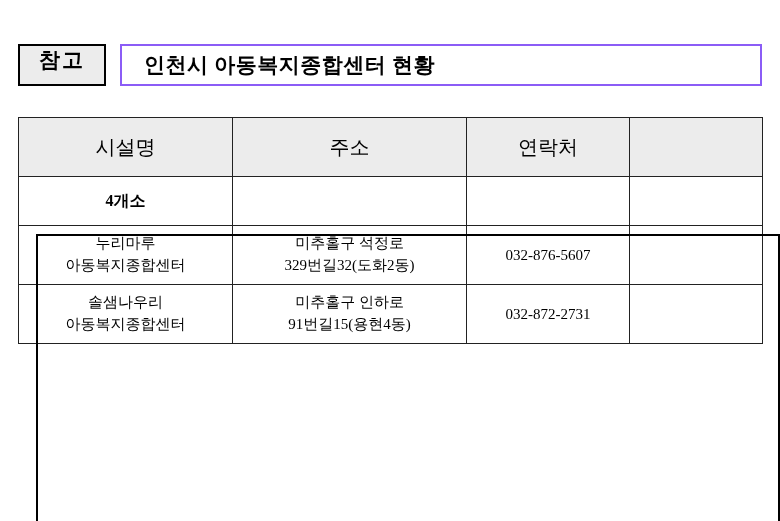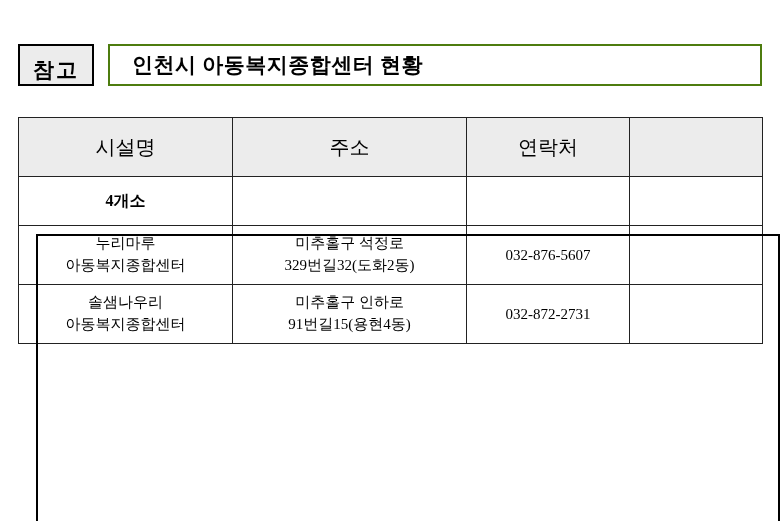--- a/index.html
+++ b/index.html
@@ -25,39 +25,39 @@
   .header-row {
     position: absolute;
     left: 18px;
     top: 44px;
     width: 744px;
     height: 42px;
     display: flex;
     align-items: stretch;
   }
   .tag-box {
-    width: 76px;
+    width: 88px;
     height: 42px;
     border: 2px solid #000000;
     background: #ececec;
     display: flex;
-    align-items: flex-end;
+    align-items: flex-start;
     justify-content: center;
     box-sizing: border-box;
   }
   .tag-box .tag-label {
     font-size: 21px;
     font-weight: bold;
     letter-spacing: 2px;
   }
   .title-box {
     margin-left: 14px;
     flex: 1;
     height: 42px;
-    border: 2px solid #4d7c0f;
+    border: 2px solid #8b5cf6;
     background: #ffffff;
     display: flex;
     align-items: center;
     box-sizing: border-box;
     padding-left: 22px;
   }
   .title-box .title-label {
     font-size: 21px;
     font-weight: bold;
     letter-spacing: 0.5px;

